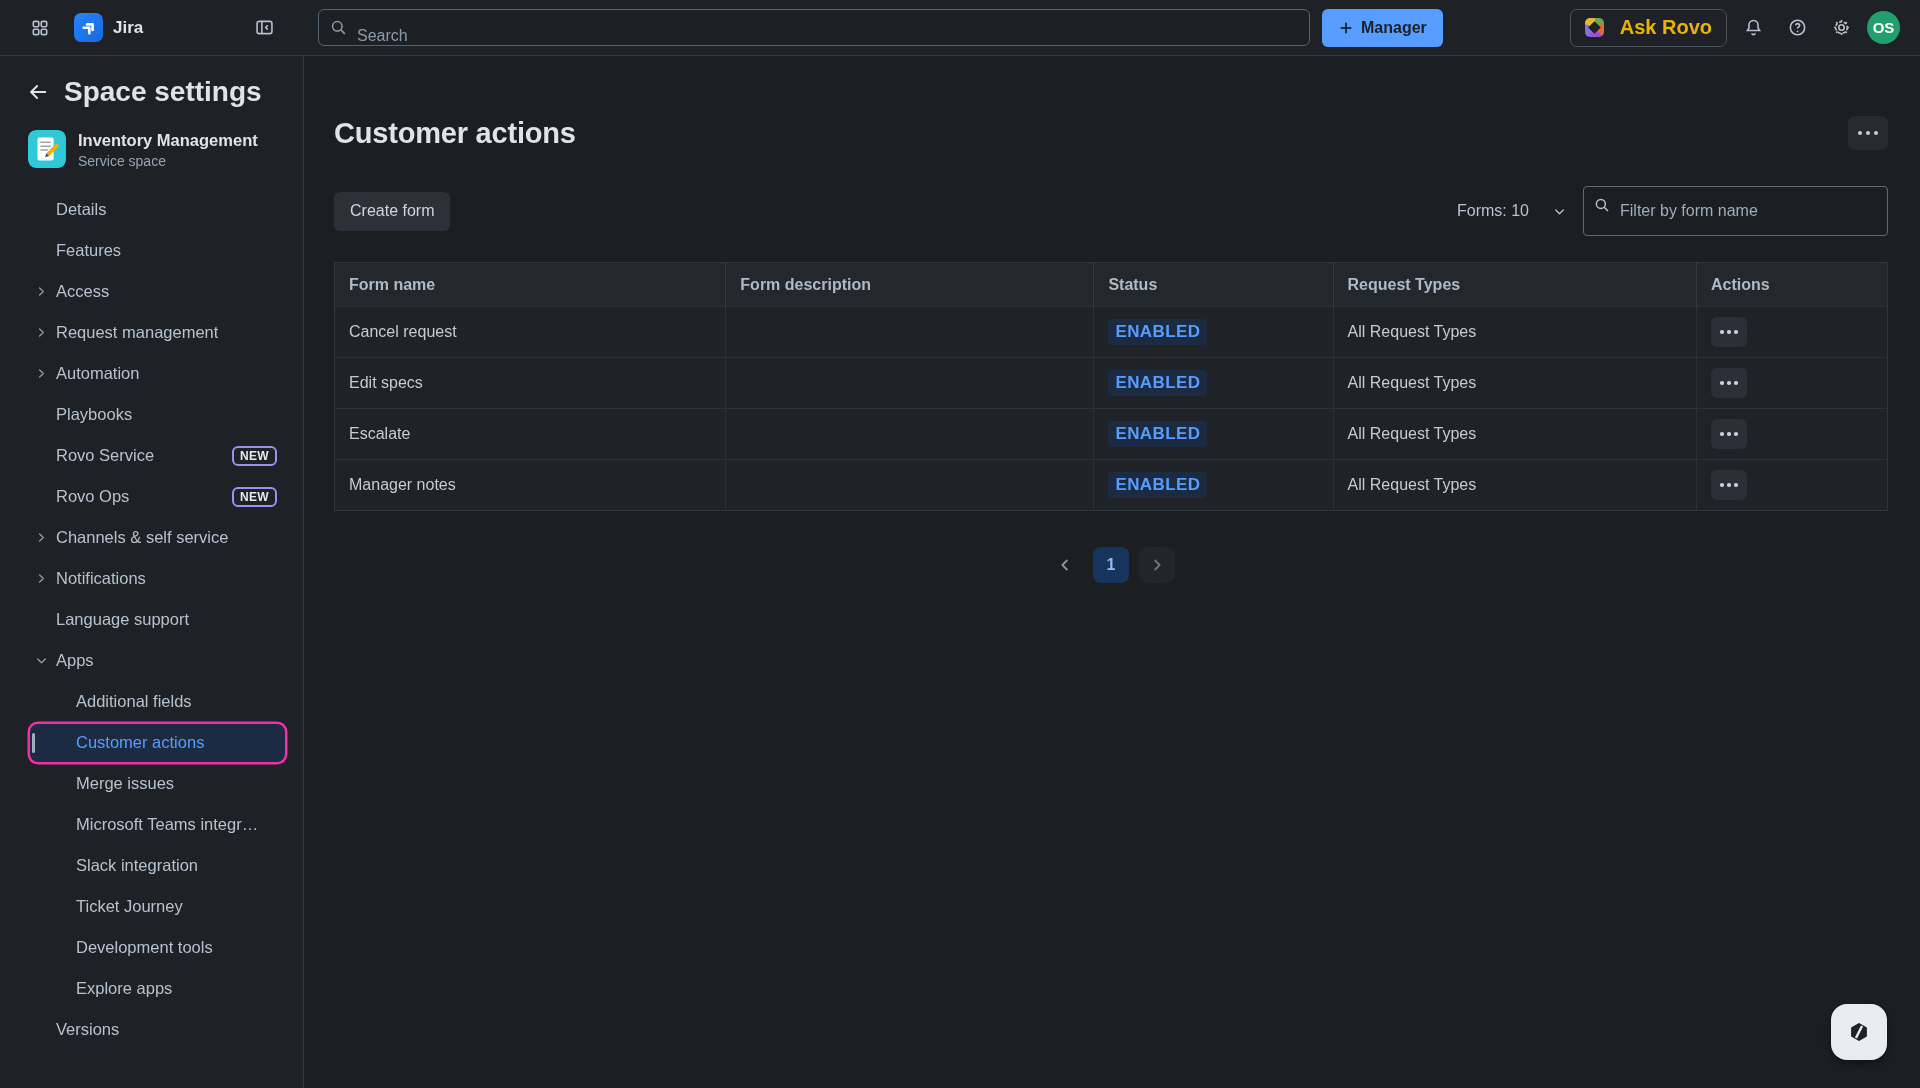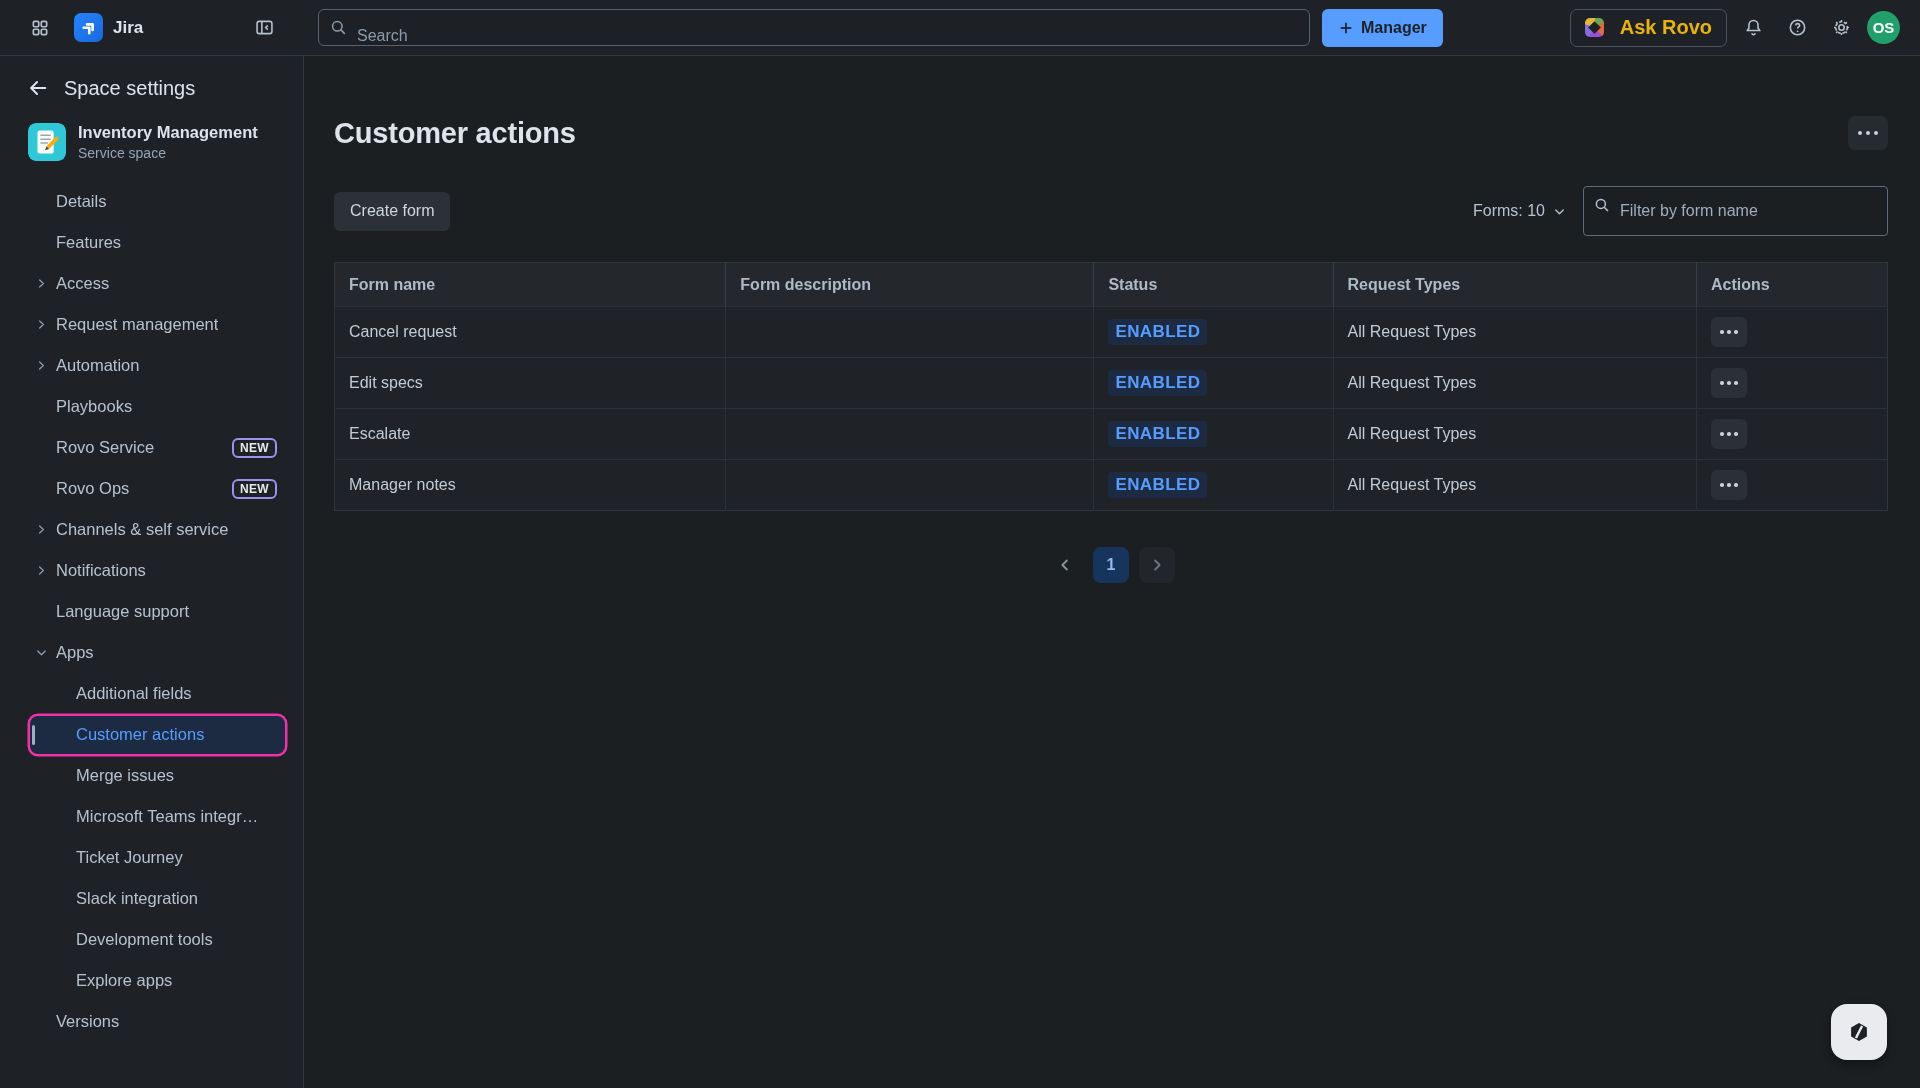--- a/index.html
+++ b/index.html
@@ -50,22 +50,22 @@
   .avatar { width:33px; height:33px; border-radius:50%; background:var(--avatar-bg,#22A06B);
     display:flex; align-items:center; justify-content:center; font-size:15px; font-weight:700; color:#fff; }
 
   
   .shell { display:flex; height:1032px; }
 
   
   .sidebar { width:304px; flex:0 0 304px; background:var(--panel-bg,#1E2125);
     border-right:1px solid #31383F; overflow:hidden; }
   .back-row { display:flex; align-items:center; gap:14px; padding:20px 0 0 26px; color:#DEE4EA; }
-  .back-row .bk-label { font-size:20px; font-weight:400; }
-  .space-card { display:flex; align-items:flex-end; gap:12px; margin:22px 0 0 28px; }
+  .back-row .bk-label { font-size:28px; font-weight:700; }
+  .space-card { display:flex; align-items:flex-start; gap:12px; margin:22px 0 0 28px; }
   .space-icon { width:38px; height:38px; border-radius:8px; flex:0 0 38px; }
   .space-name { font-size:16.5px; font-weight:600; color:#DEE4EA; line-height:1.25; }
   .space-type { font-size:14px; color:#96A5B5; margin-top:2px; }
 
   .nav { margin-top:22px; }
   .nav-item {
     display:flex; align-items:center; height:38px; margin:0 18px 3px 30px;
     padding-left:4px; border-radius:8px; position:relative; color:#B6C2CF; font-size:16.5px; font-weight:500;
   }
   .nav-item .chev { width:22px; height:16px; display:flex; align-items:center; color:#8C9BAB; }
@@ -93,21 +93,21 @@
   .page-header { display:flex; align-items:center; justify-content:space-between; }
   .page-title { font-size:29px; font-weight:600; letter-spacing:-.2px; color:#DEE4EA; }
   .more-btn { width:40px; height:34px; background:#262B30; border-radius:7px;
     display:flex; align-items:center; justify-content:center; gap:4px; color:#C7D1DB; }
   .dot { width:4px; height:4px; border-radius:50%; background:currentColor; }
 
   .toolbar { margin-top:36px; display:flex; align-items:center; }
   .create-form-btn { height:39px; padding:0 16px; background:#2B3137; border-radius:6px;
     font-size:16px; font-weight:500; color:#CDD6DE; }
   .toolbar-right { margin-left:auto; display:flex; align-items:center; gap:16px; }
-  .forms-count { display:flex; align-items:center; gap:7px; font-size:16px; color:#B6C2CF; }
+  .forms-count { display:flex; align-items:center; gap:23px; font-size:16px; color:#B6C2CF; }
   .filter-wrap { position:relative; }
   .filter-wrap .mag { position:absolute; left:10px; top:10px; pointer-events:none; }
   .filter-wrap input { width:305px; height:50px; background:transparent; border:1px solid #5E6C7A;
     border-radius:4px; padding:0 10px 0 36px; font-size:16px; color:#DEE4EA; outline:none; }
   .filter-wrap input::placeholder { color:#9FADBC; }
 
   table { margin-top:26px; width:100%; border-collapse:collapse; table-layout:fixed;
     border:1px solid #30363D; }
   thead th { background:#24282D; height:44px; text-align:left; padding:0 14px;
     font-size:16px; font-weight:700; color:#AEBAC7; border-right:1px solid #363C43; }
@@ -397,30 +397,30 @@
     </span>
     <span class="nav-label">Microsoft Teams integr…</span>
 
   </div>
 
   <div class="nav-item lvl2">
     <span class="chev">
       
       
     </span>
+    <span class="nav-label">Slack integration</span>
+
+  </div>
+
+  <div class="nav-item lvl2">
+    <span class="chev">
+      
+      
+    </span>
     <span class="nav-label">Ticket Journey</span>
-
-  </div>
-
-  <div class="nav-item lvl2">
-    <span class="chev">
-      
-      
-    </span>
-    <span class="nav-label">Slack integration</span>
 
   </div>
 
   <div class="nav-item lvl2">
     <span class="chev">
       
       
     </span>
     <span class="nav-label">Development tools</span>
 

